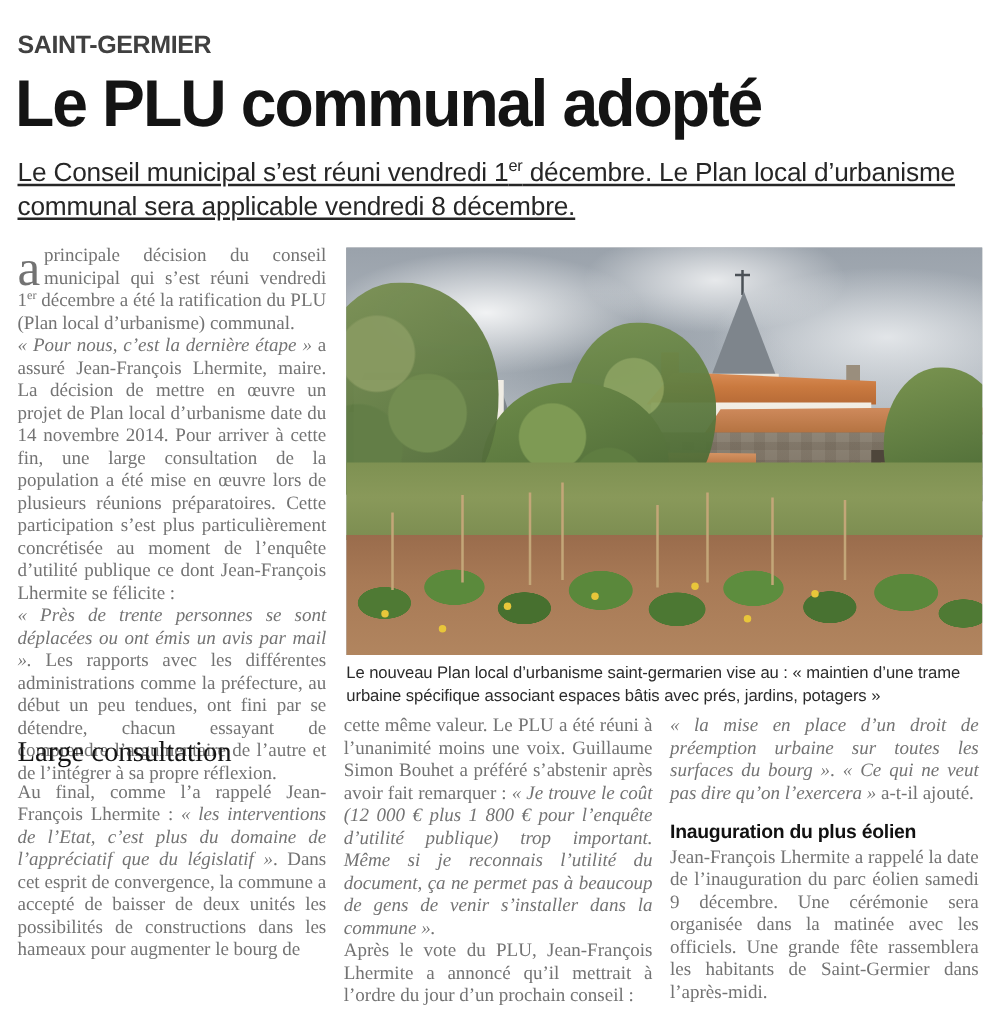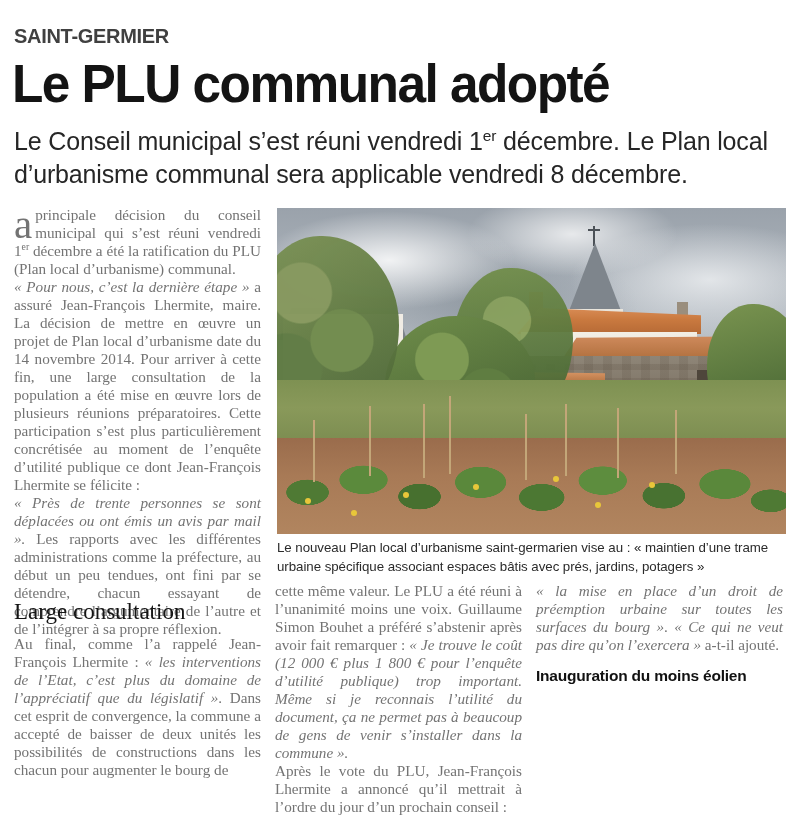--- a/index.html
+++ b/index.html
@@ -43,26 +43,27 @@
     letter-spacing: -1.6px;
     color: #141414;
     margin: 11px 0 0 6px;
     transform: scaleX(0.97);
     transform-origin: left center;
   }
 
   .standfirst {
     font-family: "Liberation Sans", sans-serif;
     font-weight: normal;
-    font-size: 25px;
+    font-size: 21px;
     line-height: 1.30;
     color: #262626;
     margin: 14px 0 0 8px;
     max-width: 760px;
     letter-spacing: -0.15px;
+    text-decoration: underline;
   }
   .standfirst sup {
     font-size: 0.62em;
     vertical-align: super;
     line-height: 0;
   }
 
   
   .upper {
     position: relative;
@@ -451,31 +452,34 @@
 
   </div>
 
   <div class="lower">
 
     <div class="lcol lcol-1">
       <div class="subhead-serif">
         <span>Large consultation</span><br>
       </div>
       <div class="body-text">
-        <p><span>Au final, comme l’a rappelé Jean-François Lhermite : </span><em>« les interventions de l’Etat, c’est plus du domaine de l’appréciatif que du législatif »</em><span>. Dans cet esprit de convergence, la commune a accepté de baisser de deux unités les possibilités de constructions dans les chacun pour augmenter le bourg de</span></p>
+        <p><span>Au final, comme l’a rappelé Jean-François Lhermite : </span><em>« les interventions de l’Etat, c’est plus du domaine de l’appréciatif que du législatif »</em><span>. Dans cet esprit de convergence, la commune a accepté de baisser de deux unités les possibilités de constructions dans les hameaux pour augmenter le bourg de</span></p>
       </div>
     </div>
 
     <div class="lcol lcol-2 body-text">
       <p><span>cette même valeur. Le PLU a été réuni à l’unanimité moins une voix. Guillaume Simon Bouhet a préféré s’abstenir après avoir fait remarquer : </span><em>« Je trouve le coût (12 000 € plus 1 800 € pour l’enquête d’utilité publique) trop important. Même si je reconnais l’utilité du document, ça ne permet pas à beaucoup de gens de venir s’installer dans la commune ».</em></p>
       <p>Après le vote du PLU, Jean-François Lhermite a annoncé qu’il mettrait à l’ordre du jour d’un prochain conseil :</p>
     </div>
 
     <div class="lcol lcol-3">
       <div class="body-text">
         <p><em>« la mise en place d’un droit de préemption urbaine sur toutes les surfaces du bourg »</em><span>. </span><em>« Ce qui ne veut pas dire qu’on l’exercera »</em><span> a-t-il ajouté.</span></p>
       </div>
-      <div class="subhead-bold">Inauguration du moins éolien</div>
+      <div class="subhead-bold">Inauguration du plus éolien</div>
+      <div class="body-text">
+        <p>Jean-François Lhermite a rappelé la date de l’inauguration du parc éolien samedi 9 décembre. Une cérémonie sera organisée dans la matinée avec les officiels. Une grande fête rassemblera les habitants de Saint-Germier dans l’après-midi.</p>
+      </div>
     </div>
 
   </div>
 
 </div>
 
 </body></html>

